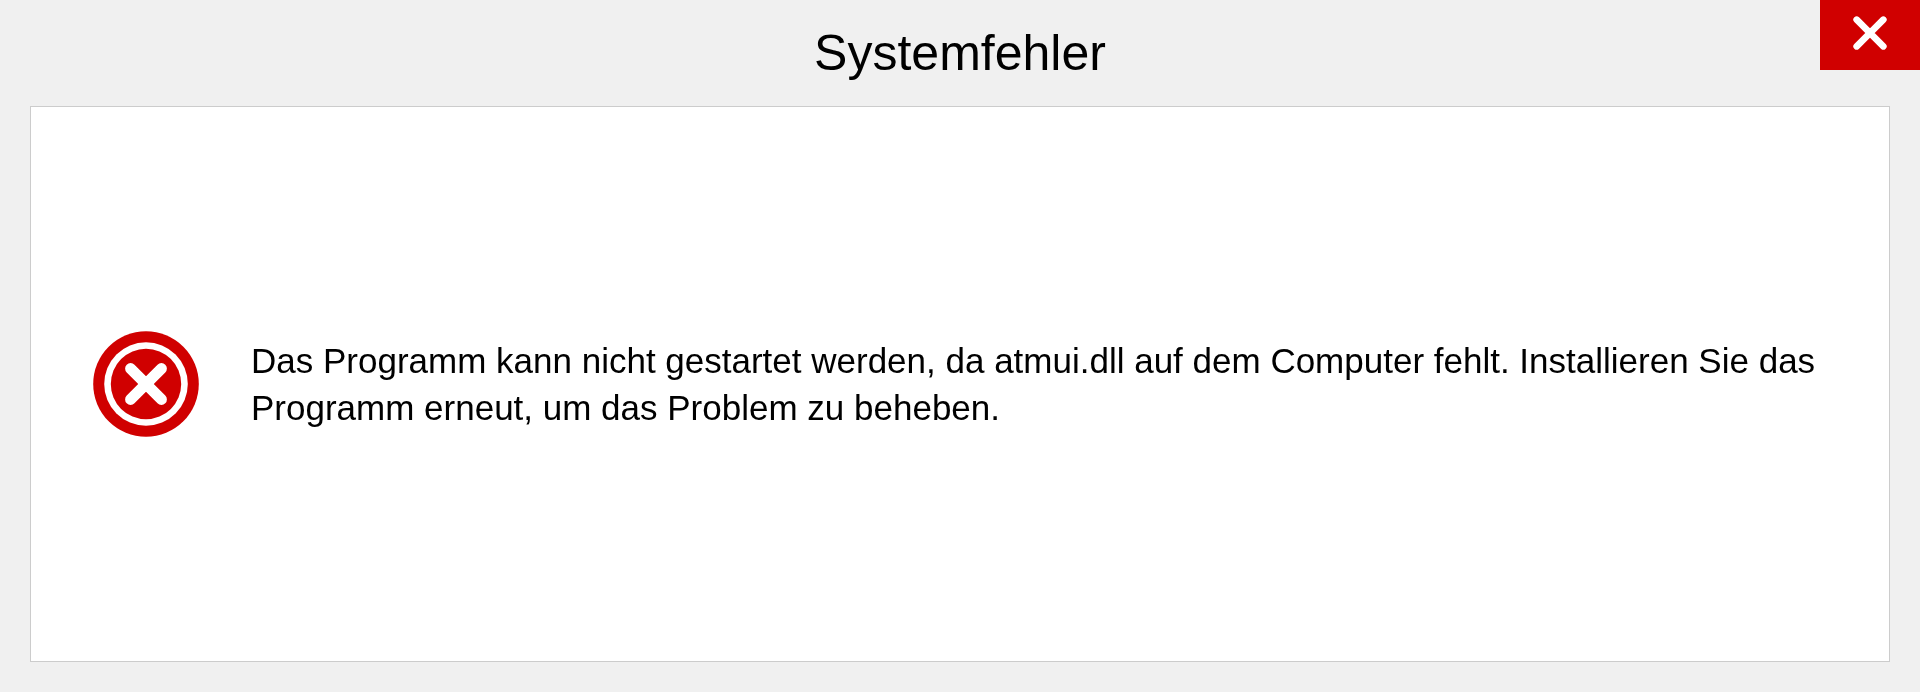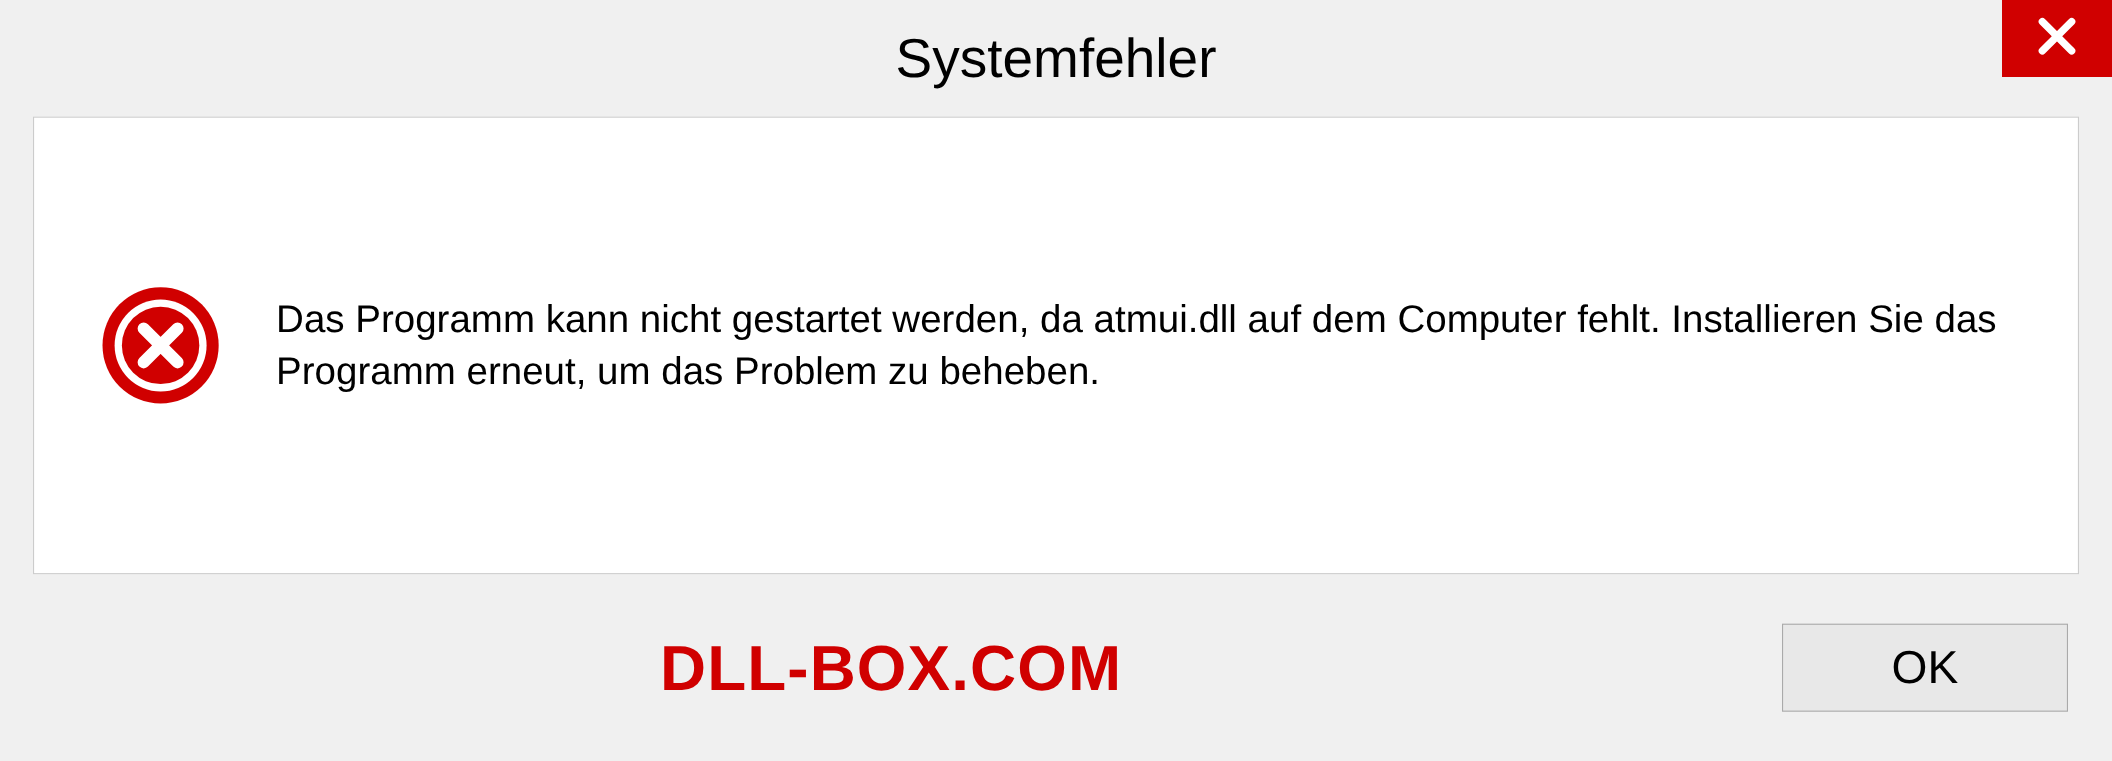--- a/index.html
+++ b/index.html
@@ -137,18 +137,14 @@
       <svg viewBox="0 0 100 100">
         <circle cx="50" cy="50" r="48" fill="#d00000"></circle>
         <circle cx="50" cy="50" r="38" fill="#fff"></circle>
         <circle cx="50" cy="50" r="32" fill="#d00000"></circle>
         <path d="M36 36 L64 64 M64 36 L36 64" stroke="#fff" stroke-width="10" stroke-linecap="round" fill="none"></path>
       </svg>
     </div>
     <div class="message">Das Programm kann nicht gestartet werden, da atmui.dll auf dem Computer fehlt. Installieren Sie das Programm erneut, um das Problem zu beheben.</div>
   </div>
 
-  <div class="footer">
-    <div class="watermark">DLL-BOX.COM</div>
-    <button class="ok-button">OK</button>
-  </div>
 
 </div>
 
 </body></html>

